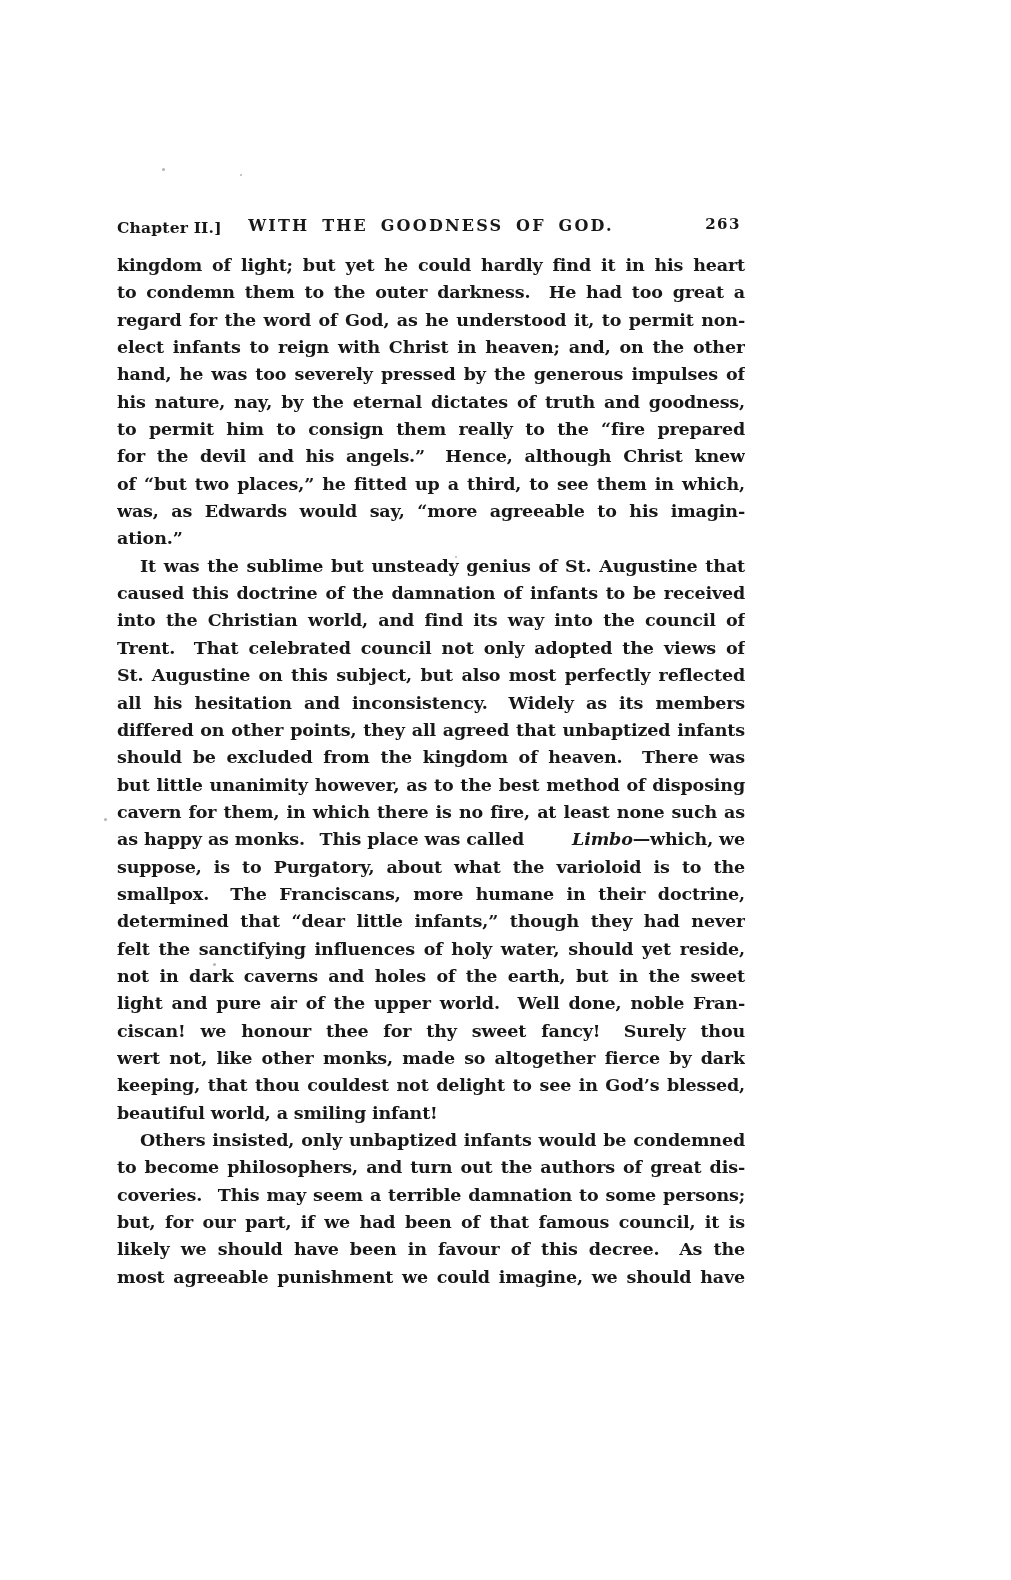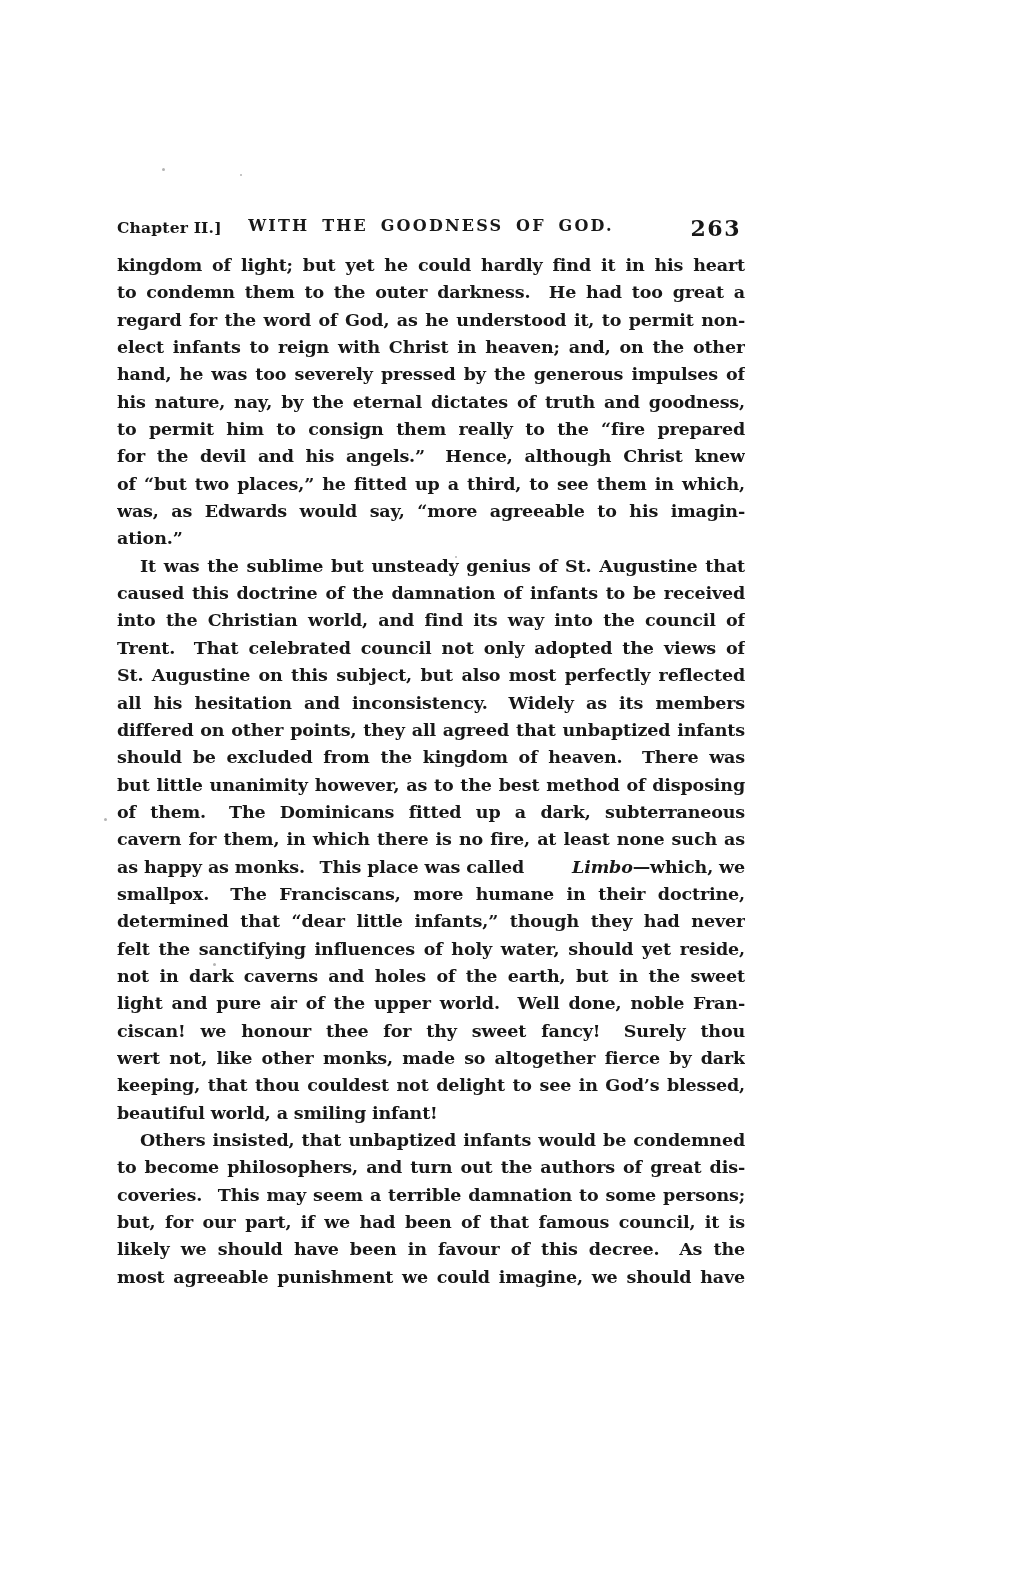--- a/index.html
+++ b/index.html
@@ -35,21 +35,21 @@
     top: 1px;
     text-align: center;
     font-size: 16px;
     letter-spacing: 2.2px;
     word-spacing: 5px;
   }
   .rh-right {
     position: absolute;
     right: 4px;
     top: 0;
-    font-size: 22px;
+    font-size: 15px;
     letter-spacing: 1.5px;
   }
   .page-body {
     position: absolute;
     left: 117px;
     top: 252px;
     width: 628px;
     font-size: 17.5px;
     line-height: 27.35px;
     letter-spacing: -0.15px;
@@ -99,35 +99,35 @@
       <div class="para indent">
         <div class="line"><span>It was the sublime but unsteady genius of St. Augustine that</span></div>
         <div class="line"><span>caused this doctrine of the damnation of infants to be received</span></div>
         <div class="line"><span>into the Christian world, and find its way into the council of</span></div>
         <div class="line"><span>Trent.  That celebrated council not only adopted the views of</span></div>
         <div class="line"><span>St. Augustine on this subject, but also most perfectly reflected</span></div>
         <div class="line"><span>all his hesitation and inconsistency.  Widely as its members</span></div>
         <div class="line"><span>differed on other points, they all agreed that unbaptized infants</span></div>
         <div class="line"><span>should be excluded from the kingdom of heaven.  There was</span></div>
         <div class="line"><span>but little unanimity however, as to the best method of disposing</span></div>
-        <div class="line"><span>of them.  The Dominicans fitted up a dark, subterraneous</span></div>
         <div class="line"><span>cavern for them, in which there is no fire, at least none such as</span></div>
         <div class="line"><span>as happy as monks.  This place was called </span><span class="italic">Limbo</span><span>—which, we</span></div>
+        <div class="line"><span>suppose, is to Purgatory, about what the varioloid is to the</span></div>
         <div class="line"><span>smallpox.  The Franciscans, more humane in their doctrine,</span></div>
         <div class="line"><span>determined that “dear little infants,” though they had never</span></div>
         <div class="line"><span>felt the sanctifying influences of holy water, should yet reside,</span></div>
         <div class="line"><span>not in dark caverns and holes of the earth, but in the sweet</span></div>
         <div class="line"><span>light and pure air of the upper world.  Well done, noble Fran-</span></div>
         <div class="line"><span>ciscan! we honour thee for thy sweet fancy!  Surely thou</span></div>
         <div class="line"><span>wert not, like other monks, made so altogether fierce by dark</span></div>
         <div class="line"><span>keeping, that thou couldest not delight to see in God’s blessed,</span></div>
         <div class="line short"><span>beautiful world, a smiling infant!</span></div>
       </div>
       <div class="para indent">
-        <div class="line"><span>Others insisted, that unbaptized infants would be condemned</span></div>
+        <div class="line"><span>Others insisted, only unbaptized infants would be condemned</span></div>
         <div class="line"><span>to become philosophers, and turn out the authors of great dis-</span></div>
         <div class="line"><span>coveries.  This may seem a terrible damnation to some persons;</span></div>
         <div class="line"><span>but, for our part, if we had been of that famous council, it is</span></div>
         <div class="line"><span>likely we should have been in favour of this decree.  As the</span></div>
         <div class="line"><span>most agreeable punishment we could imagine, we should have</span></div>
       </div>
     </div>
 
   <div class="speck" style="left:162px;top:168px;width:3px;height:3px"></div>
   <div class="speck" style="left:240px;top:174px;width:2px;height:2px"></div>

